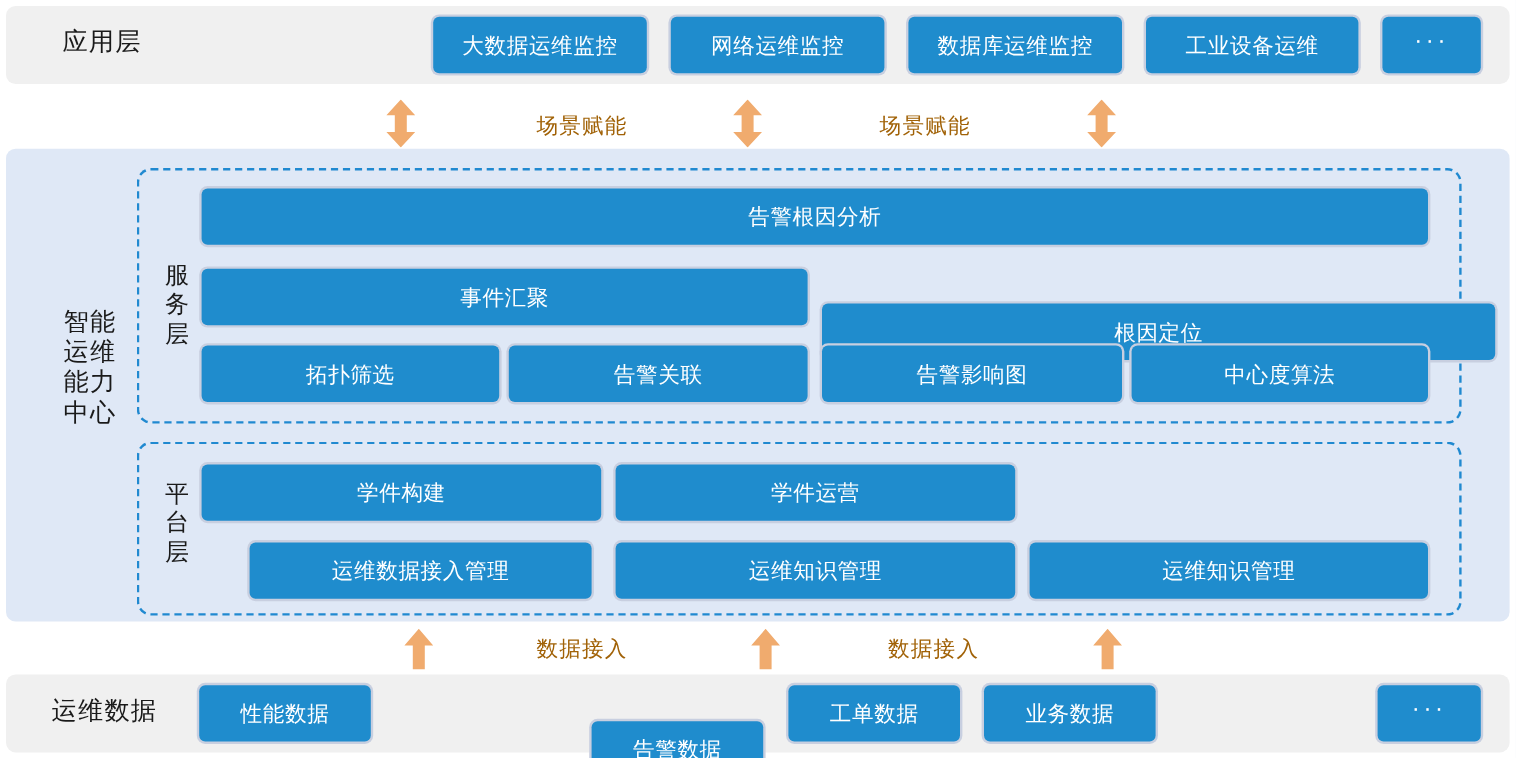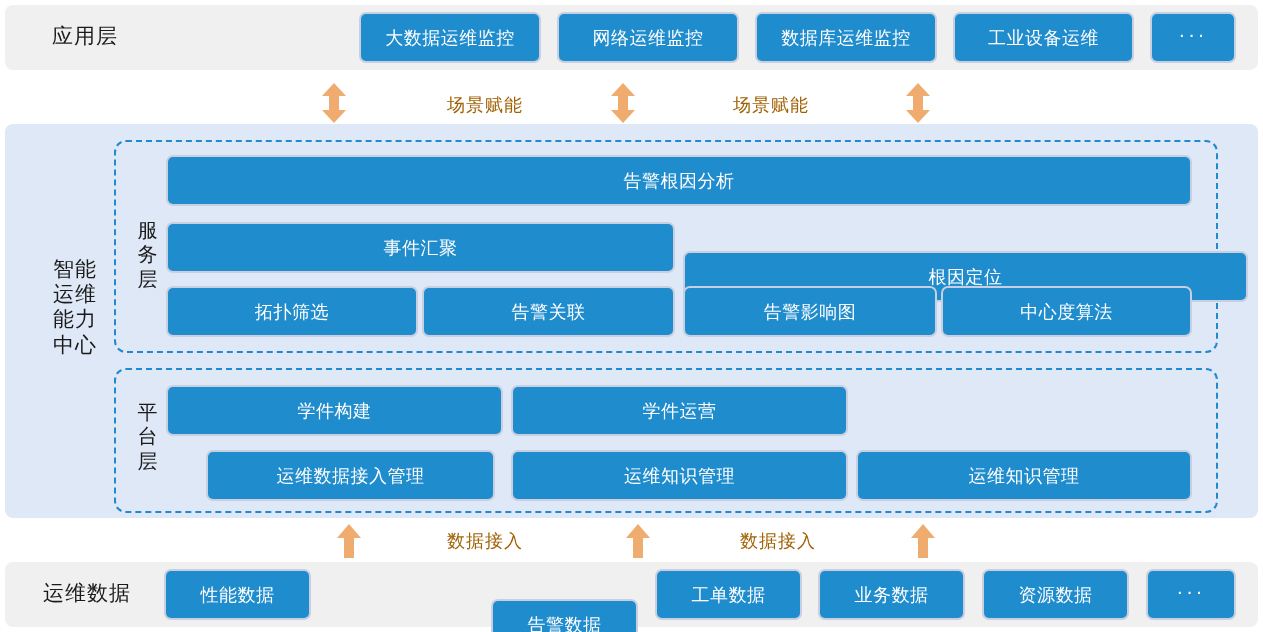--- a/index.html
+++ b/index.html
@@ -181,16 +181,15 @@
   </div>
 
   <div class="band band-gray" style="left:5px; top:562px; width:1253px; height:65px;"></div>
 
   <div class="band-label" style="left:25px; top:581px; width:124px;">运维数据</div>
 
   <div class="box" style="left:166px; top:571px; width:143px; height:47px;">性能数据</div>
   <div class="box" style="left:493px; top:571px; width:143px; height:47px;margin-top:30px;">告警数据</div>
   <div class="box" style="left:657px; top:571px; width:143px; height:47px;">工单数据</div>
   <div class="box" style="left:820px; top:571px; width:143px; height:47px;">业务数据</div>
-  <div class="box" style="left:984px; top:571px; width:143px; height:47px;">资源数据</div>
   <div class="box ellipsis" style="left:1148px; top:571px; width:86px; height:47px;">···</div>
 
 </div>
 
 </body></html>

